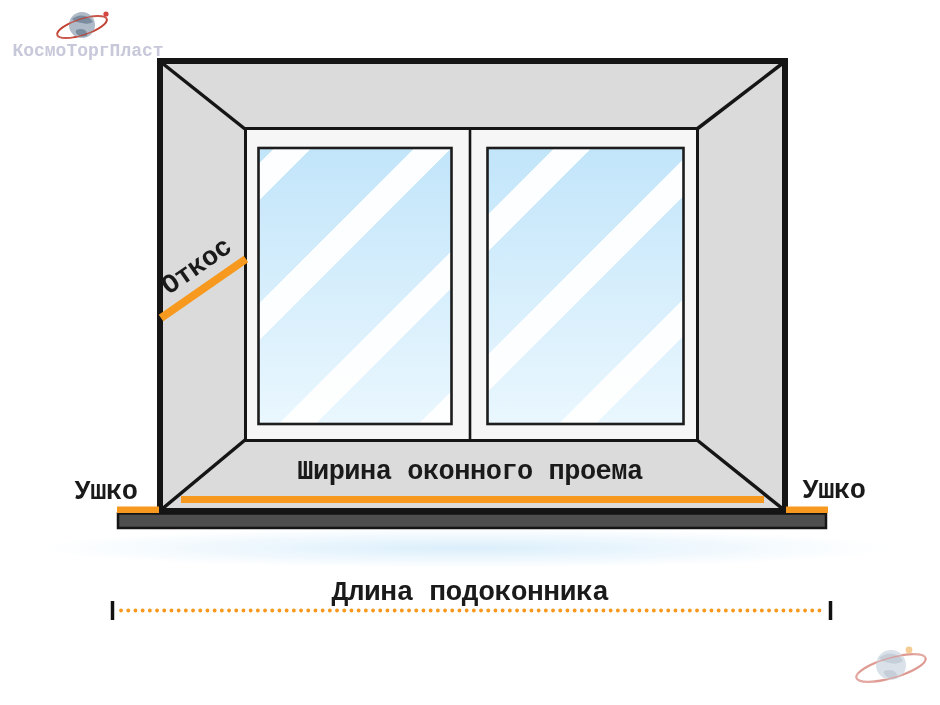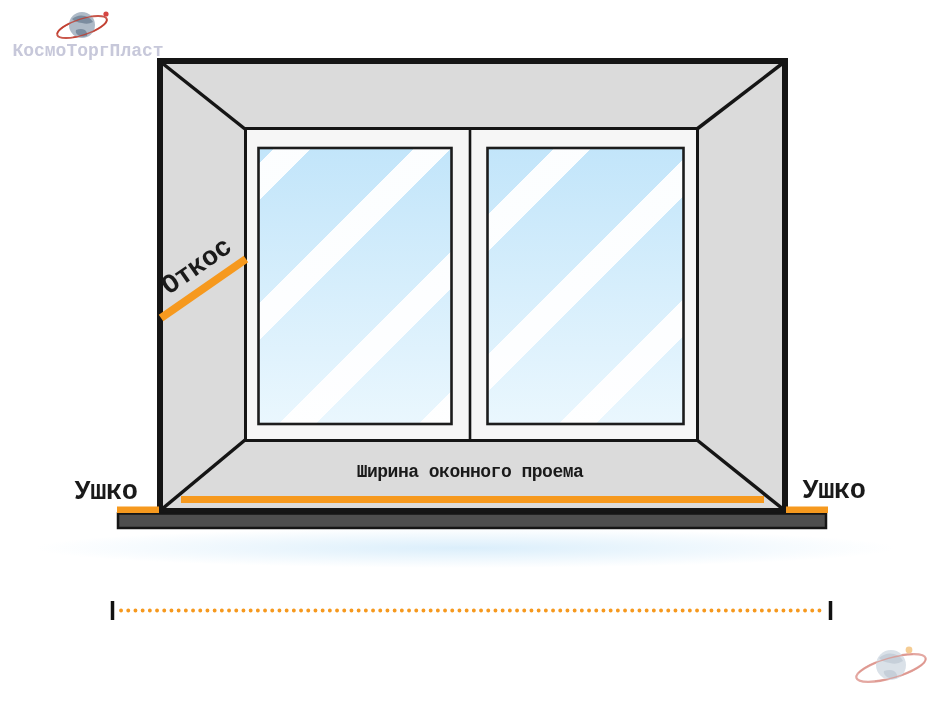--- a/index.html
+++ b/index.html
@@ -6,21 +6,21 @@
   .stage{
     position:relative;width:940px;height:705px;background:#ffffff;
     overflow:hidden;font-family:Liberation Mono, monospace;
   }
   .diagram-svg{position:absolute;left:0;top:0;}
   .lbl{
     position:absolute;transform:translate(-50%,-50%);
     font-weight:700;color:#1a1a1a;white-space:nowrap;letter-spacing:-0.5px;
   }
   .lbl-slope{left:197px;top:267px;font-size:27px;transform:translate(-50%,-50%) rotate(-35deg);}
-  .lbl-width{left:470px;top:472px;font-size:18px;}
+  .lbl-width{left:470px;top:472px;font-size:27px;}
   .lbl-ear-left{left:106px;top:492px;font-size:27px;}
   .lbl-ear-right{left:834px;top:491px;font-size:27px;}
   .lbl-sill{left:470px;top:592px;font-size:28px;}
   .brand{position:absolute;left:8px;top:4px;width:160px;height:56px;}
   .brand-name{
     position:absolute;left:50%;top:37px;transform:translateX(-50%);
     font-weight:700;font-size:18px;color:#c7c8da;white-space:nowrap;letter-spacing:0px;
   }
   .brand-globe{position:absolute;left:36px;top:2px;}
   .corner-logo{position:absolute;left:843px;top:632px;opacity:0.55;}
@@ -99,20 +99,21 @@
       <line x1="112.5" y1="601" x2="112.5" y2="620" stroke="#111111" stroke-width="3.5"></line>
       <line x1="830.5" y1="601" x2="830.5" y2="620" stroke="#111111" stroke-width="3.5"></line>
       <line x1="121" y1="610.5" x2="824" y2="610.5" stroke="#F6991E" stroke-width="3.8" stroke-dasharray="0.1 7.1" stroke-linecap="round"></line>
     </g>
   </svg>
 
   <div class="lbl lbl-slope">Откос</div>
   <div class="lbl lbl-width">Ширина оконного проема</div>
   <div class="lbl lbl-ear-left">Ушко</div>
   <div class="lbl lbl-ear-right">Ушко</div>
+  <div class="lbl lbl-sill">Длина подоконника</div>
 
   <svg class="corner-logo" width="96" height="70" viewBox="0 0 96 70">
     <ellipse cx="48" cy="36" rx="36" ry="10" fill="none" stroke="#C0392B" stroke-width="2.2" transform="rotate(-16 48 36)" opacity="0.8"></ellipse>
     <circle cx="48" cy="33" r="15" fill="#BCC9D6"></circle>
     <path d="M36 26 q7 -6 15 -4 q7 2 9 7 q-6 4 -13 2 q-8 -1 -11 -5 z" fill="#93A5B8" opacity="0.9"></path>
     <path d="M41 39 q6 -2 10 0 q4 3 3 7 q-6 2 -10 -1 q-4 -3 -3 -6 z" fill="#93A5B8" opacity="0.9"></path>
     <ellipse cx="48" cy="36" rx="36" ry="10" fill="none" stroke="#C0392B" stroke-width="1.4" transform="rotate(-16 48 36)" stroke-dasharray="58 26" opacity="0.75"></ellipse>
     <circle cx="66" cy="18" r="3.4" fill="#EDA33C"></circle>
   </svg>
 

